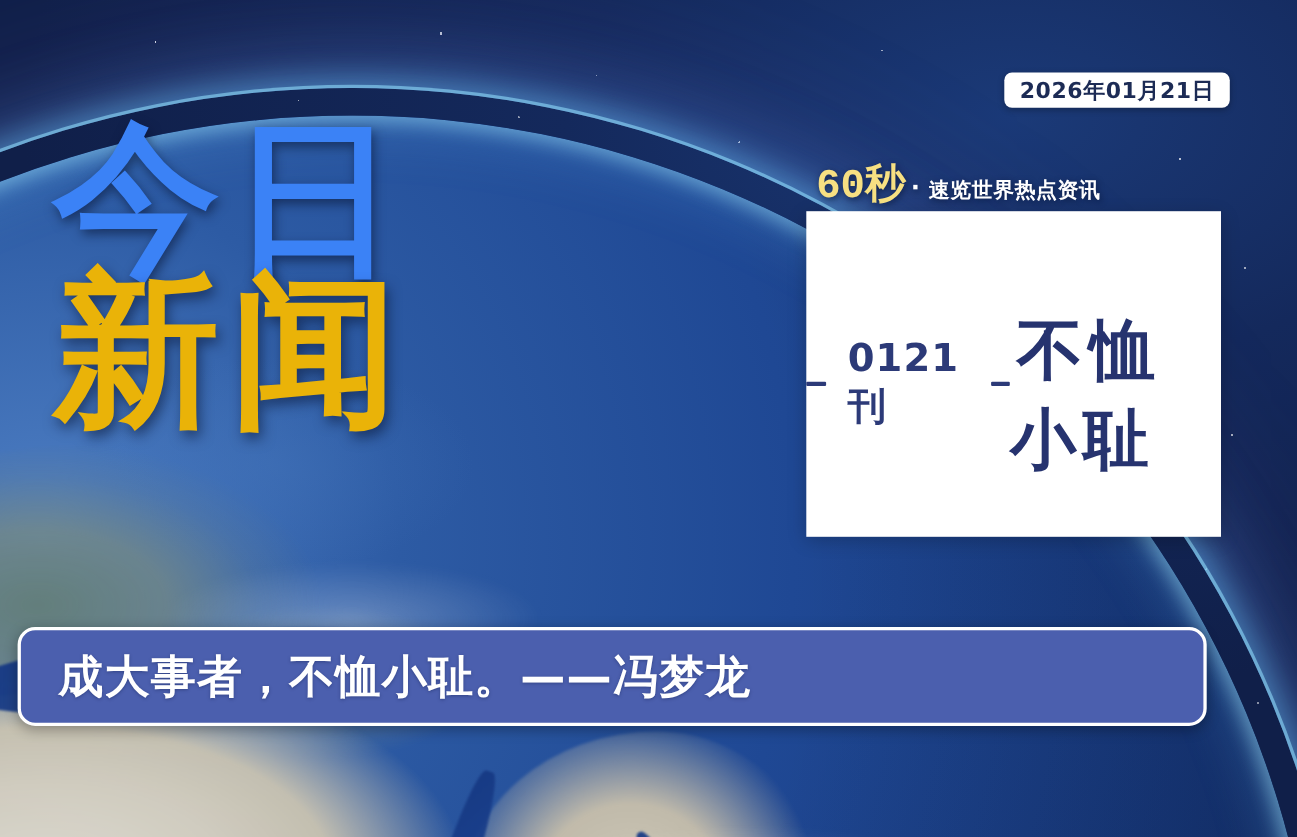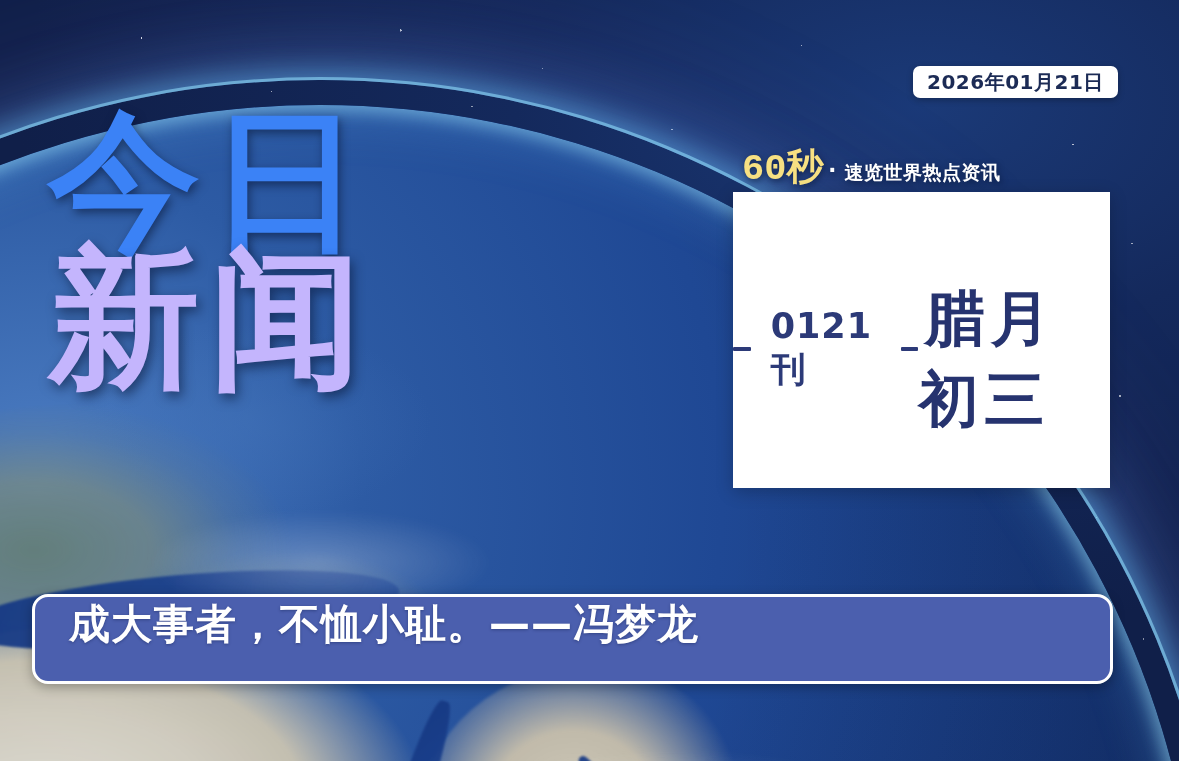--- a/index.html
+++ b/index.html
@@ -188,21 +188,21 @@
   .title-block { position:absolute; left:48px; top:108px; }
   .title-line {
     font-family:"DejaVu Sans","Liberation Sans",sans-serif;
     font-weight:bold;
     font-size:152px;
     line-height:0.98;
     letter-spacing:10px;
     white-space:nowrap;
   }
   .title-jinri  { color:#3b82f6; text-shadow:2px 4px 10px rgba(6,16,45,.55); }
-  .title-xinwen { color:#c4b5fd; text-shadow:3px 5px 12px rgba(6,16,45,.55); margin-top:-12px; }
+  .title-xinwen { color:#eab308; text-shadow:3px 5px 12px rgba(6,16,45,.55); margin-top:-12px; }
 
   
   .date-badge {
     position:absolute; left:913px; top:66px;
     height:32px; padding:0 14px;
     background:#ffffff;
     border-radius:7px;
     display:flex; align-items:center; justify-content:center;
     box-shadow:0 2px 6px rgba(0,0,0,.28);
   }
@@ -261,30 +261,29 @@
   .card-lunar {
     margin-top:22px;
     color:#26336f;
     font-family:"DejaVu Sans","Liberation Sans",sans-serif;
     font-weight:bold; font-size:60px; letter-spacing:6px;
     text-indent:6px;
   }
 
   
   .quote-bar {
-    position:absolute; left:32px; top:570px;
+    position:absolute; left:16px; top:570px;
     width:1081px; height:90px;
     background:#4b5fae;
     border:3px solid #ffffff;
     border-radius:16px;
-    display:flex; align-items:flex-start;
+    display:flex; align-items:center;
     padding-left:34px;
     box-shadow:0 3px 12px rgba(0,0,0,.3);
     overflow:hidden;
-    margin-top:24px;
   }
   .quote-text {
     color:#ffffff;
     font-family:"DejaVu Sans","Liberation Sans",sans-serif;
     font-weight:bold;
     font-size:41px;
     letter-spacing:1px;
     white-space:nowrap;
     text-shadow:0 1px 3px rgba(10,20,60,.35);
   }
@@ -330,21 +329,21 @@
       <span class="tag-dot">·</span>
       <span class="tag-rest">速览世界热点资讯</span>
     </div>
 
     <div class="info-card">
       <div class="issue-row">
         <i class="issue-dash"></i>
         <span>0121刊</span>
         <i class="issue-dash"></i>
       </div>
-      <div class="card-lunar">腊月初三</div>
+      <div class="card-lunar">不恤小耻</div>
     </div>
 
     <div class="quote-bar">
       <div class="quote-text">成大事者，不恤小耻。——冯梦龙</div>
     </div>
 
   </div>
 </div>
 
 </body></html>

